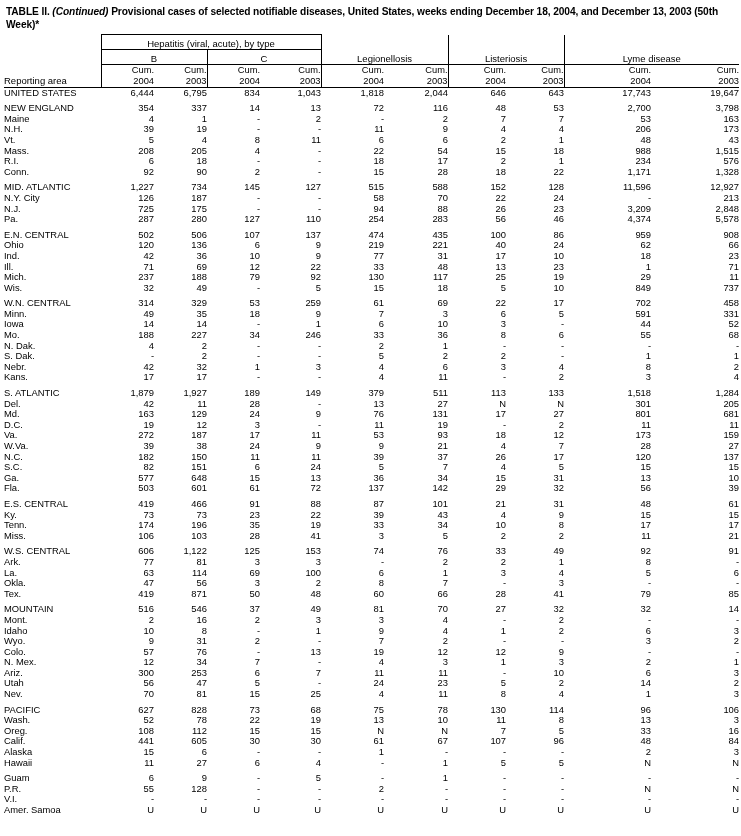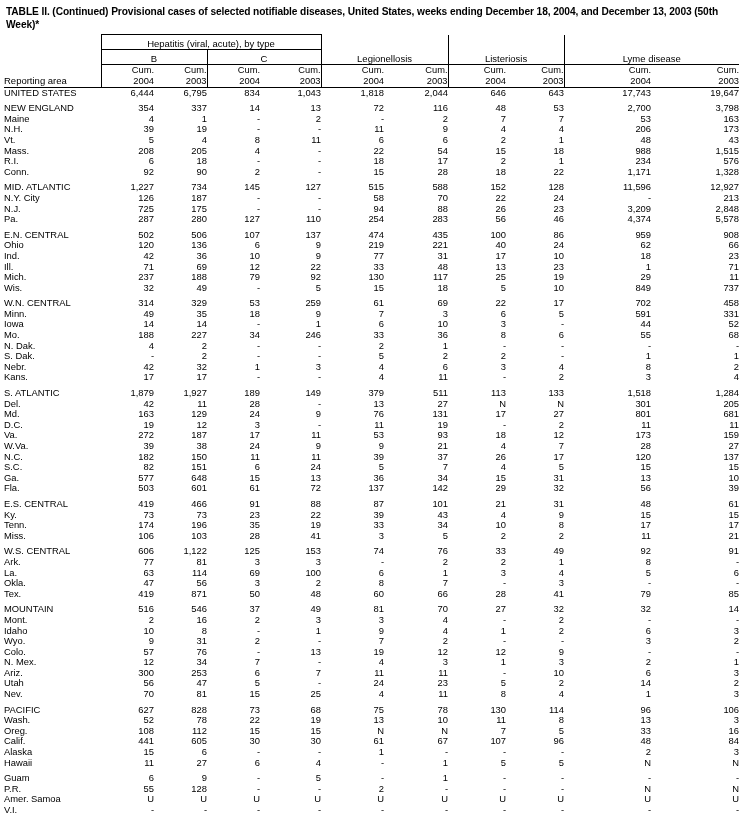--- a/index.html
+++ b/index.html
@@ -22,20 +22,21 @@
     box-sizing: border-box;
   }
   .title {
     font-size: 10.2px;
     font-weight: bold;
     line-height: 13.2px;
     padding: 5px 6px 0 6px;
     letter-spacing: -0.1px;
   }
   .title .ital {
+    font-style: italic;
   }
   table.tbl {
     border-collapse: collapse;
     width: 735px;
     margin: 3px 4px 0 4px;
     table-layout: fixed;
     font-size: 9.4px;
   }
   table.tbl td, table.tbl th {
     padding: 0;
@@ -1012,41 +1013,41 @@
           <td class="num">-</td>
           <td class="num">-</td>
           <td class="num">2</td>
           <td class="num">-</td>
           <td class="num">-</td>
           <td class="num">-</td>
           <td class="num">N</td>
           <td class="num">N</td>
         </tr>
         <tr class="state">
+          <td class="area">V.I.</td>
+          <td class="num">-</td>
+          <td class="num">-</td>
+          <td class="num">-</td>
+          <td class="num">-</td>
+          <td class="num">-</td>
+          <td class="num">-</td>
+          <td class="num">-</td>
+          <td class="num">-</td>
+          <td class="num">-</td>
+          <td class="num">-</td>
+        </tr>
+        <tr class="state">
           <td class="area">Amer. Samoa</td>
           <td class="num">U</td>
           <td class="num">U</td>
           <td class="num">U</td>
           <td class="num">U</td>
           <td class="num">U</td>
           <td class="num">U</td>
           <td class="num">U</td>
           <td class="num">U</td>
           <td class="num">U</td>
           <td class="num">U</td>
         </tr>
-        <tr class="state">
-          <td class="area">V.I.</td>
-          <td class="num">-</td>
-          <td class="num">-</td>
-          <td class="num">-</td>
-          <td class="num">-</td>
-          <td class="num">-</td>
-          <td class="num">-</td>
-          <td class="num">-</td>
-          <td class="num">-</td>
-          <td class="num">-</td>
-          <td class="num">-</td>
-        </tr>
       </tbody>
   </table>
 
 </div>
 
 </body></html>

